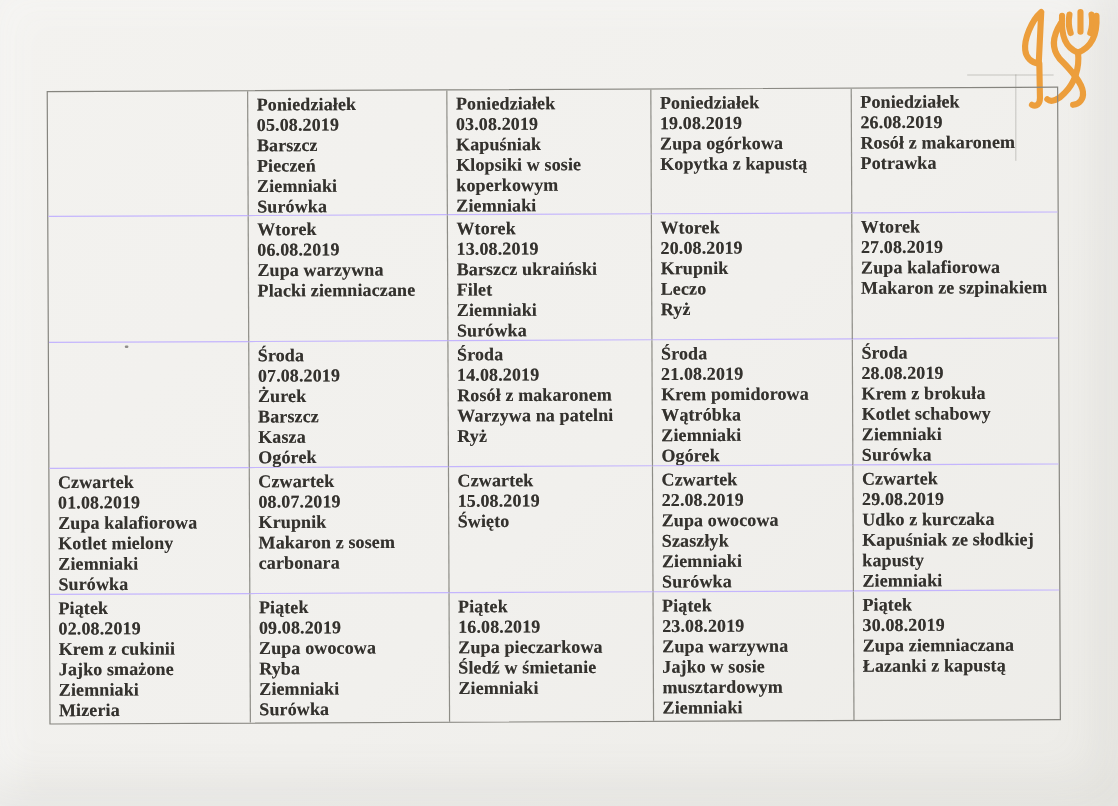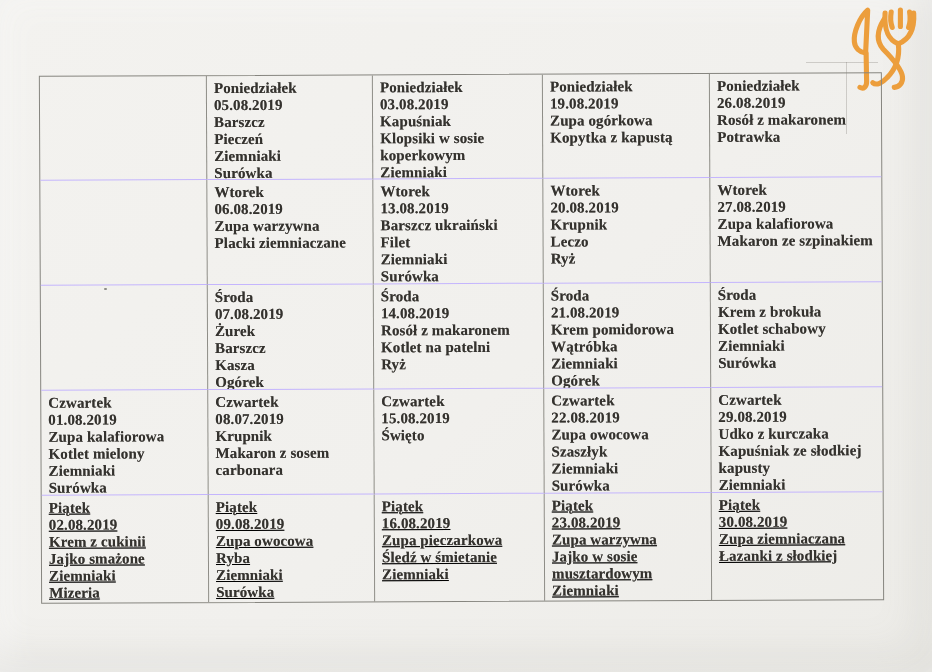--- a/index.html
+++ b/index.html
@@ -23,21 +23,21 @@
     transform-origin:50% 50%;
     background:transparent;
   }
   .cell{
     border-right:1px solid #8e8d87;
     border-bottom:1px solid #c4b5fd;
     padding:4px 6px 2px 7px;
     overflow:hidden;
   }
   .cell:nth-child(5n){border-right:none;}
-  .cell:nth-child(n+21){border-bottom:none;text-decoration:underline;}
+  .cell:nth-child(n+21){border-bottom:none;}
   .line{
     font-weight:bold;
     font-size:15px;
     line-height:17px;
     color:#34322e;
     letter-spacing:0.1px;
     text-shadow:0 0 0.5px rgba(52,50,46,0.55);
   }
   
   .logo{position:absolute;left:846px;top:6px;width:74px;height:88px;}
@@ -137,33 +137,34 @@
       <div class="line">07.08.2019</div>
       <div class="line">Żurek</div>
       <div class="line">Barszcz</div>
       <div class="line">Kasza</div>
       <div class="line">Ogórek</div>
     </div>
     <div class="cell">
       <div class="line">Środa</div>
       <div class="line">14.08.2019</div>
       <div class="line">Rosół z makaronem</div>
-      <div class="line">Kotlet na patelni</div>
+      <div class="line">Warzywa na patelni</div>
       <div class="line">Ryż</div>
     </div>
     <div class="cell">
       <div class="line">Środa</div>
       <div class="line">21.08.2019</div>
       <div class="line">Krem pomidorowa</div>
       <div class="line">Wątróbka</div>
       <div class="line">Ziemniaki</div>
       <div class="line">Ogórek</div>
     </div>
     <div class="cell">
       <div class="line">Środa</div>
+      <div class="line">28.08.2019</div>
       <div class="line">Krem z brokuła</div>
       <div class="line">Kotlet schabowy</div>
       <div class="line">Ziemniaki</div>
       <div class="line">Surówka</div>
     </div>
     <div class="cell">
       <div class="line">Czwartek</div>
       <div class="line">01.08.2019</div>
       <div class="line">Zupa kalafiorowa</div>
       <div class="line">Kotlet mielony</div>
@@ -223,15 +224,15 @@
       <div class="line">Piątek</div>
       <div class="line">23.08.2019</div>
       <div class="line">Zupa warzywna</div>
       <div class="line">Jajko w sosie musztardowym</div>
       <div class="line">Ziemniaki</div>
     </div>
     <div class="cell">
       <div class="line">Piątek</div>
       <div class="line">30.08.2019</div>
       <div class="line">Zupa ziemniaczana</div>
-      <div class="line">Łazanki z słodkiej</div>
+      <div class="line">Łazanki z kapustą</div>
     </div>
   </div>
 
 </body></html>

